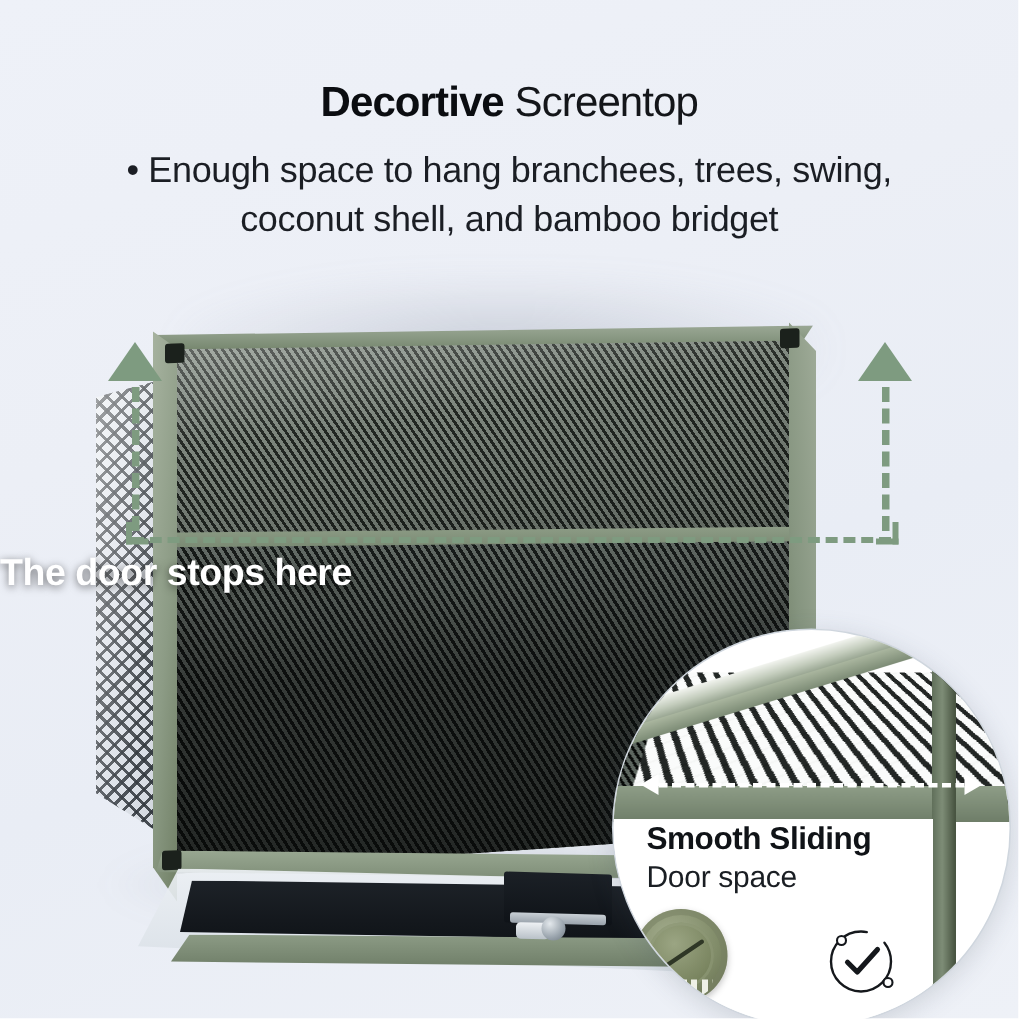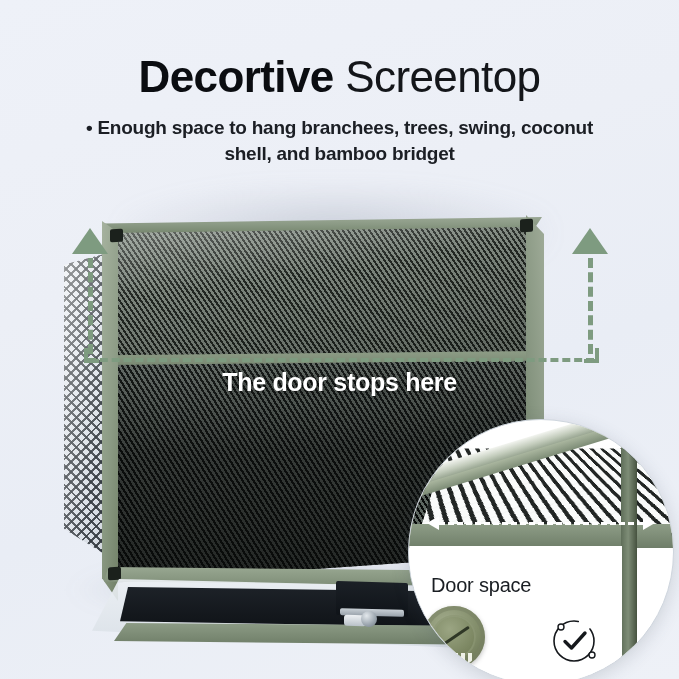--- a/index.html
+++ b/index.html
@@ -23,34 +23,34 @@
   #header {
     position: absolute;
     left: 0; right: 0; top: 0;
     height: 200px;
     text-align: center;
     z-index: 6;
   }
   #title {
     margin: 0;
     padding-top: 52px;
-    font-size: 44px;
+    font-size: 28px;
     line-height: 1.12;
     letter-spacing: -0.6px;
     color: #0b0d11;
     white-space: nowrap;
   }
   #title .w-bold { font-weight: 700; }
   #title .w-light { font-weight: 300; color: #14161a; }
 
   #subtitle {
     margin: 14px auto 0;
     width: 540px;
-    font-size: 19px;
-    font-weight: 700;
+    font-size: 24px;
+    font-weight: 400;
     line-height: 1.38;
     color: #1b1e24;
     letter-spacing: -0.25px;
   }
 
   
   #photo {
     position: absolute;
     left: 0; right: 0;
     top: 195px;
@@ -288,21 +288,20 @@
     height: 0;
     border-top: 4px dashed #7e9b80;
     z-index: 5;
   }
 
   
   #stop-caption {
     position: absolute;
     left: 0; right: 0;
     top: 368px;
-    text-align: center;
     font-size: 25px;
     font-weight: 700;
     color: #ffffff;
     letter-spacing: -0.3px;
     text-shadow: 0 1px 6px rgba(0,0,0,0.55);
     z-index: 7;
   }
 
   
   #inset {
@@ -540,20 +539,21 @@
     <div class="inset-post-right"></div>
 
     <div class="inset-arrow">
       <div class="ia-head l"></div>
       <div class="ia-line"></div>
       <div class="ia-head r"></div>
     </div>
 
     <div class="inset-white-card"></div>
 
+    <div id="inset-title">Smooth Sliding</div>
     <div id="inset-sub">Door space</div>
 
     <div class="inset-knob">
       <div class="knurl"></div>
     </div>
 
     <div class="inset-check">
       <svg viewBox="0 0 58 58" width="58" height="58" aria-hidden="true">
         <circle cx="29" cy="31" r="20" fill="none" stroke="#15181c" stroke-width="1.6" stroke-dasharray="98 14 16 12" stroke-linecap="round"></circle>
         <path d="M20 31.5 L26.5 38 L40 23" fill="none" stroke="#15181c" stroke-width="3.4" stroke-linecap="round" stroke-linejoin="round"></path>

